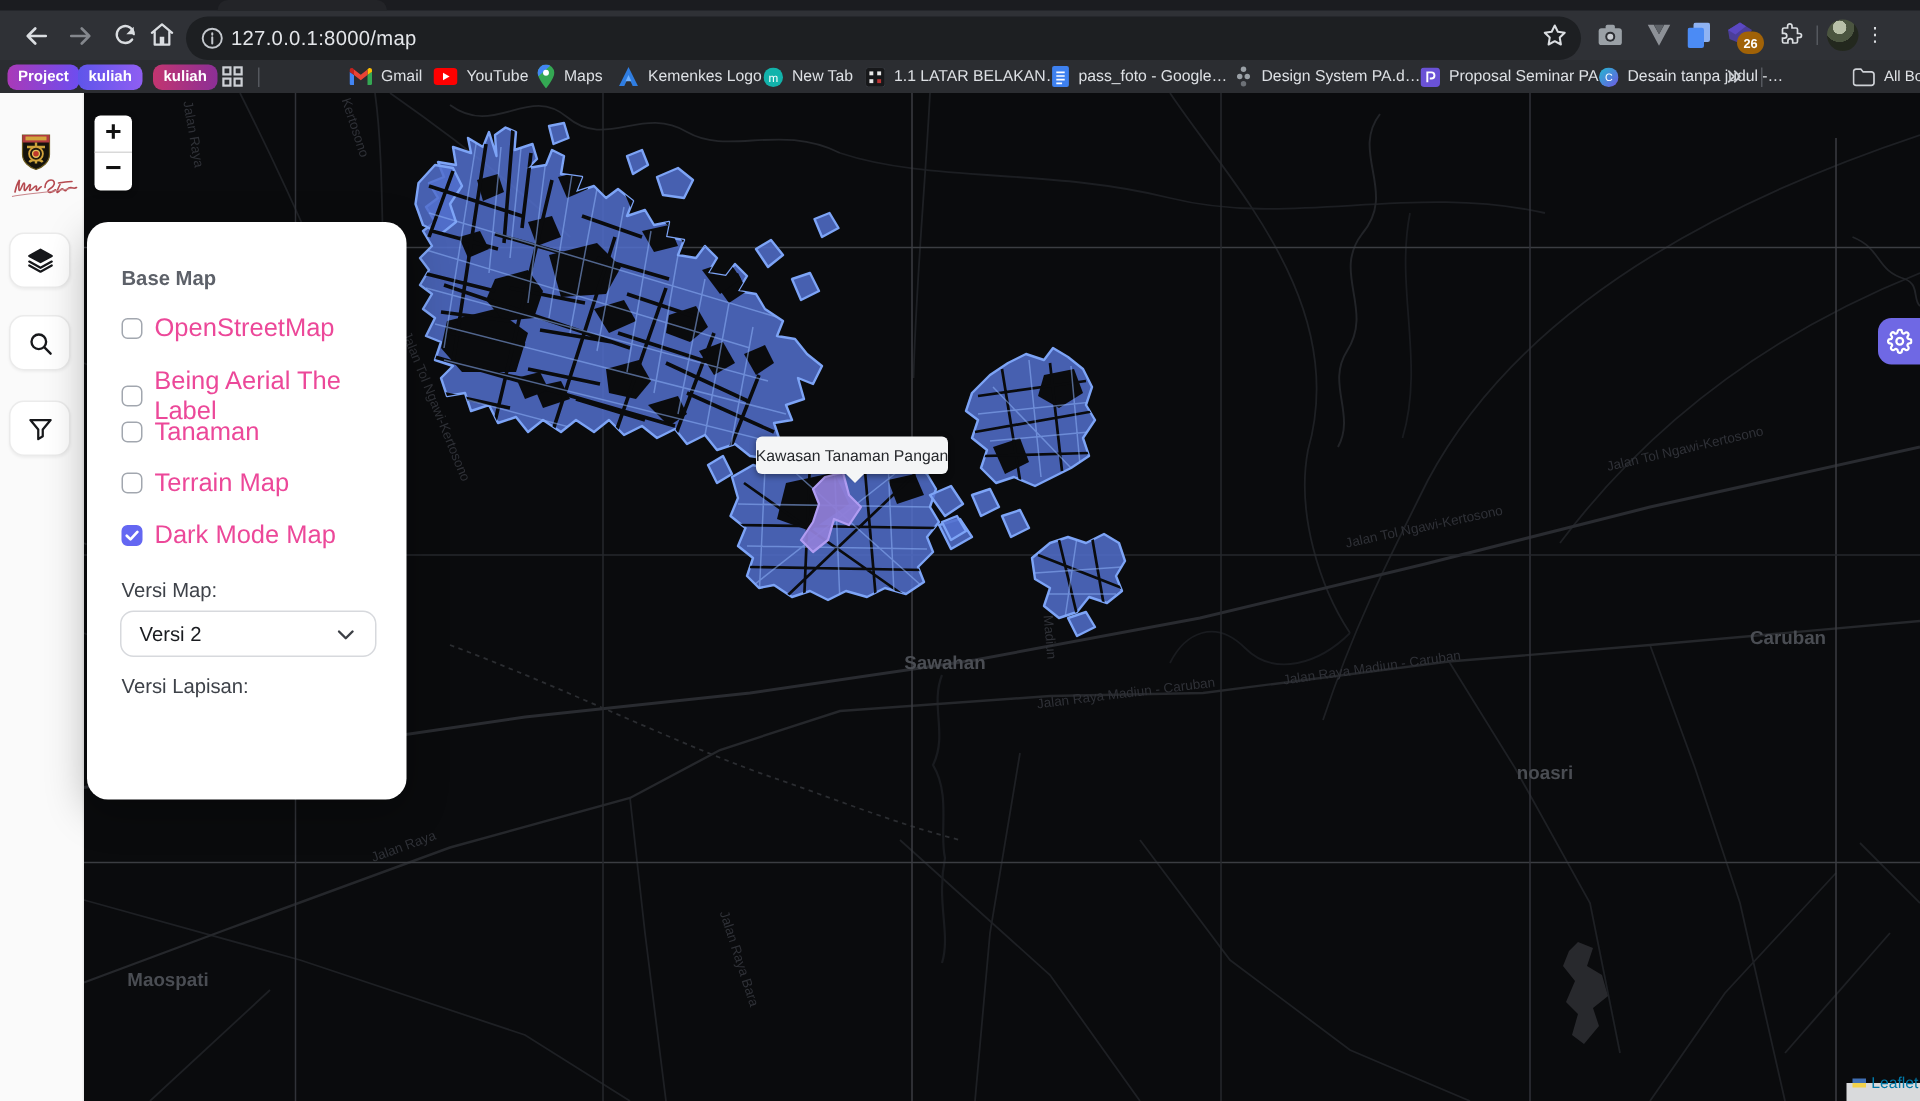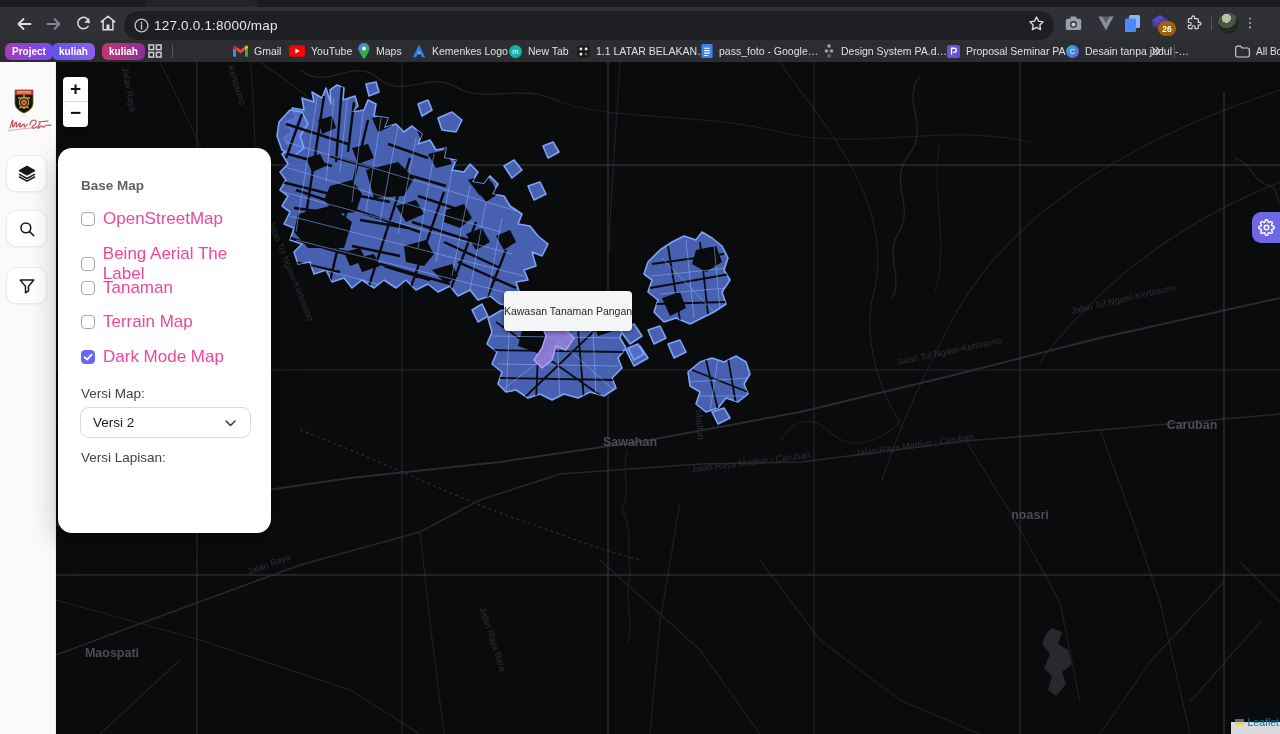--- a/index.html
+++ b/index.html
@@ -27,21 +27,21 @@
   #panel { position:absolute; left:58px; top:86px; width:213px; height:385px; background:#fff; border-radius:14px; box-shadow:0 8px 28px rgba(0,0,0,.28); }
   #panel .hd { position:absolute; left:23px; top:30px; font-size:13.5px; font-weight:bold; color:#5d6169; }
   .crow { position:absolute; left:23px; display:flex; align-items:center; }
   .cbox { width:14px; height:14px; border:1.5px solid #a2a7af; border-radius:4px; background:#fff; margin-right:8px; }
   .cbox.on { background:#6467f2; border-color:#6467f2; display:flex; align-items:center; justify-content:center; }
   .clabel { font-size:17px; color:#ec4899; }
   .flabel { position:absolute; left:23px; font-size:13.5px; color:#3e4249; }
   .sel { position:absolute; left:22px; width:171px; height:31px; border:1px solid #d7d9dd; border-radius:9px; background:#fff; display:flex; align-items:center; font-size:13.5px; color:#1a1c20; }
   .sel span { margin-left:12px; }
   .sel svg { position:absolute; }
-  #tooltip { position:absolute; left:504px; top:229px; width:128px; height:40px; background:#f4f5f6; border-radius:4px; box-shadow:0 1px 4px rgba(0,0,0,.45); display:flex; align-items:center; justify-content:center; font-size:10.5px; color:#26282c; white-space:nowrap; }
+  #tooltip { position:absolute; left:504px; top:229px; width:128px; height:25px; background:#f4f5f6; border-radius:4px; box-shadow:0 1px 4px rgba(0,0,0,.45); display:flex; align-items:center; justify-content:center; font-size:10.5px; color:#26282c; white-space:nowrap; }
   #tooltip:after { content:""; position:absolute; left:60px; top:25px; border:6px solid transparent; border-top-color:#f4f5f6; }
   #gearbtn { position:absolute; right:0; top:150px; width:28px; height:31px; background:#6f68e4; border-radius:9px 0 0 9px; display:flex; align-items:center; justify-content:flex-start; }
   #attrib { position:absolute; right:0; bottom:0; height:11px; background:#d9dadc; display:flex; align-items:center; padding:0 1px 12px 4px; font-size:10.5px; color:#0078a8; }
 </style>
 </head>
 <body>
 <div id="app">
   <svg id="map" width="1280" height="672" viewBox="0 0 1280 672" style="position:absolute;left:0;top:0">
     <rect width="1280" height="672" fill="#0a0b0d"></rect>
     <g stroke="#1e2024" stroke-width="1.2" fill="none">

